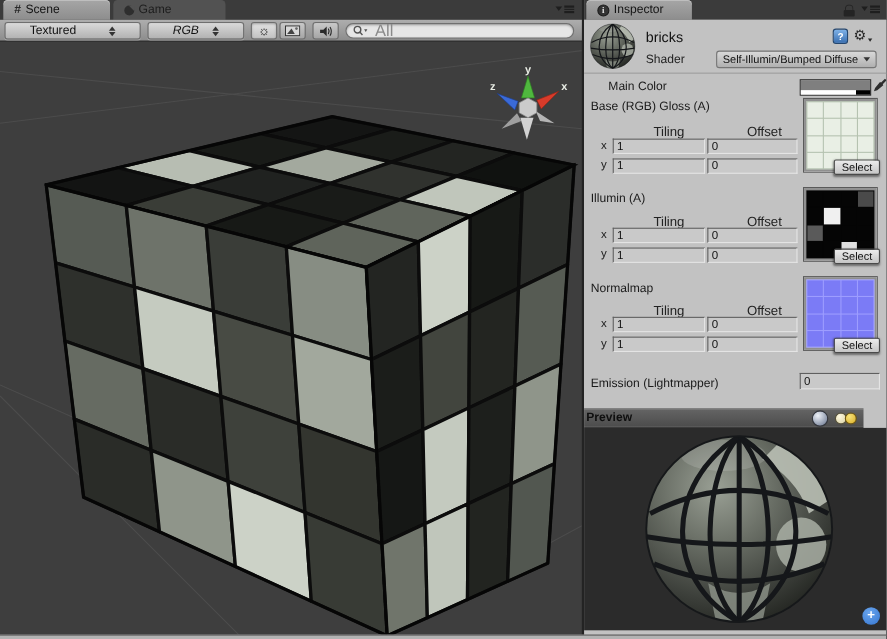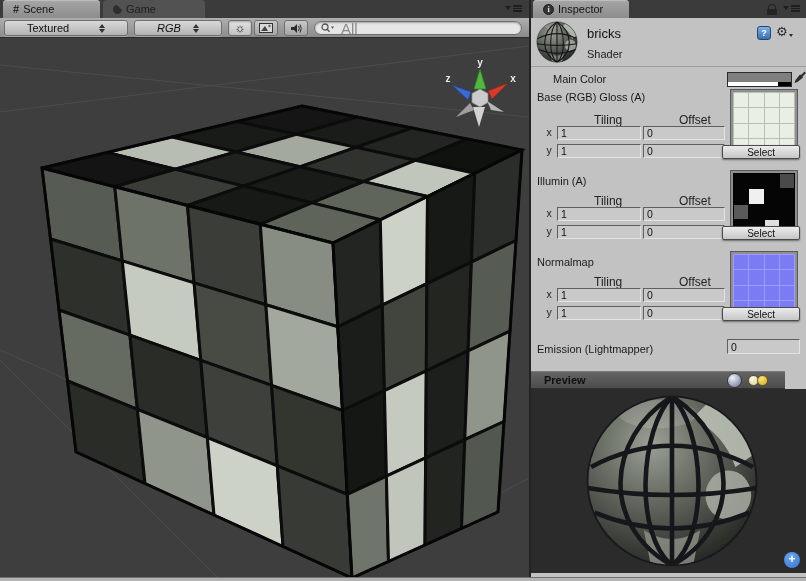--- a/index.html
+++ b/index.html
@@ -88,29 +88,29 @@
   .axl{position:absolute;width:8px;text-align:center;font-size:10.5px;color:#222;}
   .r1{top:36px}.r2{top:54px}
   .axl{left:8px;}
   .field{position:absolute;height:14px;background:#c9c9c9;border:1px solid;border-color:#5f5f5f #e4e4e4 #e4e4e4 #5f5f5f;
       box-sizing:border-box;font-size:10.5px;color:#111;padding:0 0 0 3px;font-family:inherit;outline:none;}
   .f-t{left:20px;width:84px;}
   .f-o{left:106px;width:82px;}
   .thumb-wrap{position:absolute;right:3px;top:0;width:66px;height:66px;border:2px solid #8f8f8f;box-sizing:border-box;
       box-shadow:0 0 0 1px #5a5a5a;cursor:pointer;}
   .thumb{width:100%;height:100%;display:grid;grid-template-columns:repeat(4,1fr);grid-template-rows:repeat(4,1fr);gap:1px;padding:1px;box-sizing:border-box;}
-  .select-btn{position:absolute;right:0;top:55px;height:14px;padding:0 24px;font-size:10px;color:#111;
+  .select-btn{position:absolute;right:0;top:55px;height:14px;padding:0 6px;font-size:10px;color:#111;
       background:linear-gradient(#ececec,#c6c6c6);border:1px solid #4a4a4a;border-radius:2px;cursor:pointer;
       box-shadow:0 1px 2px rgba(0,0,0,.45);font-family:inherit;z-index:3;}
   #emission-field{left:196px;top:321px;width:73px;height:15px;position:absolute;}
 
   
   #preview-header{position:absolute;left:0;top:353px;width:254px;height:18px;
       background:linear-gradient(#646464,#4c4c4c);border-top:1px solid #7a7a7a;border-bottom:1px solid #303030;
-      box-sizing:border-box;display:flex;align-items:center;padding:0 13px;}
+      box-sizing:border-box;display:flex;align-items:center;padding:0 2px;}
   #preview-title{font-weight:bold;font-size:11px;color:#0f0f0f;flex:1;}
   #sphere-toggle{width:13px;height:13px;border-radius:50%;background:radial-gradient(circle at 35% 30%,#eef2f8,#8d97ab 70%,#5c6576);border:1px solid #33363d;cursor:pointer;}
   #lights-toggle{position:relative;width:24px;height:13px;margin-left:6px;cursor:pointer;}
   #lights-toggle .l1{position:absolute;left:0;top:1px;width:11px;height:11px;border-radius:50%;background:radial-gradient(circle at 35% 30%,#fdf8e0,#d8cfa0);border:1px solid #55503a;box-sizing:border-box;}
   #lights-toggle .l2{position:absolute;left:9px;top:1px;width:11px;height:11px;border-radius:50%;background:radial-gradient(circle at 35% 30%,#f6e27a,#d9ad25);border:1px solid #6e5712;box-sizing:border-box;}
   #preview-body{position:absolute;left:0;top:371px;width:275px;bottom:0;background:#2b2b2b;overflow:hidden;}
   #plus-btn{position:absolute;right:6px;bottom:5px;width:16px;height:16px;border-radius:50%;
       background:radial-gradient(circle at 40% 30%,#6aa6ee,#3575cf);color:#fff;font-size:12px;line-height:15px;
       text-align:center;cursor:pointer;font-weight:bold;}
 
@@ -283,20 +283,24 @@
     </div>
   </div>
 
   <div id="insp-content">
 
     <svg class="abs" style="left:5px;top:3px;" width="42" height="42">
         <use href="#sphere-sym" width="42" height="42"></use>
       </svg>
     <div id="mat-name">bricks</div>
     <div id="shader-label">Shader</div>
+    <div id="shader-dd">
+      <span style="flex:1;overflow:hidden;white-space:nowrap;">Self-Illumin/Bumped Diffuse</span>
+      <span class="dar"></span>
+    </div>
     <div id="help-icon">?</div>
     <div id="gear-icon">⚙<span class="dar"></span></div>
     <div class="hdr-sep"></div>
 
     <div class="plabel" style="top:55px;margin-left:16px;">Main Color</div>
     <div id="main-color-swatch">
       <div class="col" id="mc-col" style="background: rgb(127, 127, 127);"></div>
         <div class="alpha" id="mc-alpha" style="background: linear-gradient(to right, rgb(255, 255, 255) 80%, rgb(0, 0, 0) 80%);"></div>
     </div>
     <svg id="eyedropper" width="13" height="14">

